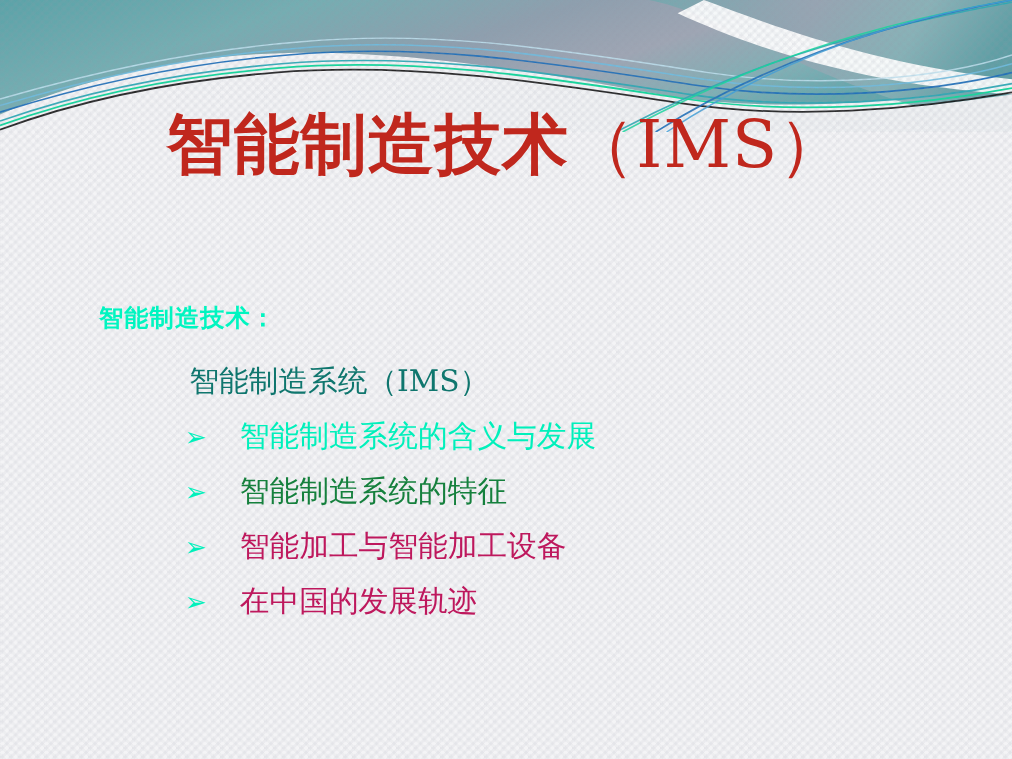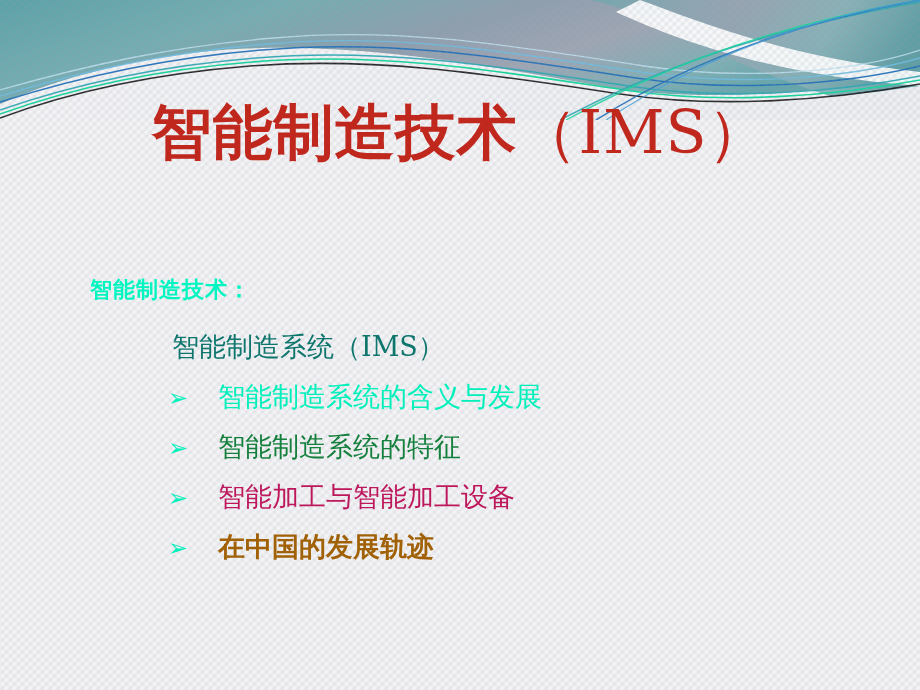--- a/index.html
+++ b/index.html
@@ -186,18 +186,18 @@
         <span class="outline-text" style="color: #15803d;">智能制造系统的特征</span>
       </div>
 
       <div class="outline-row">
         <span class="outline-marker">➢</span>
         <span class="outline-text" style="color: #be185d;">智能加工与智能加工设备</span>
       </div>
 
       <div class="outline-row">
         <span class="outline-marker">➢</span>
-        <span class="outline-text" style="color: #a16207; font-weight: bold;">在中国的发展轨迹</span>
+        <span class="outline-text" style="color: #be185d;">在中国的发展轨迹</span>
       </div>
 
     </div>
   </div>
 </div>
 
 </body></html>

